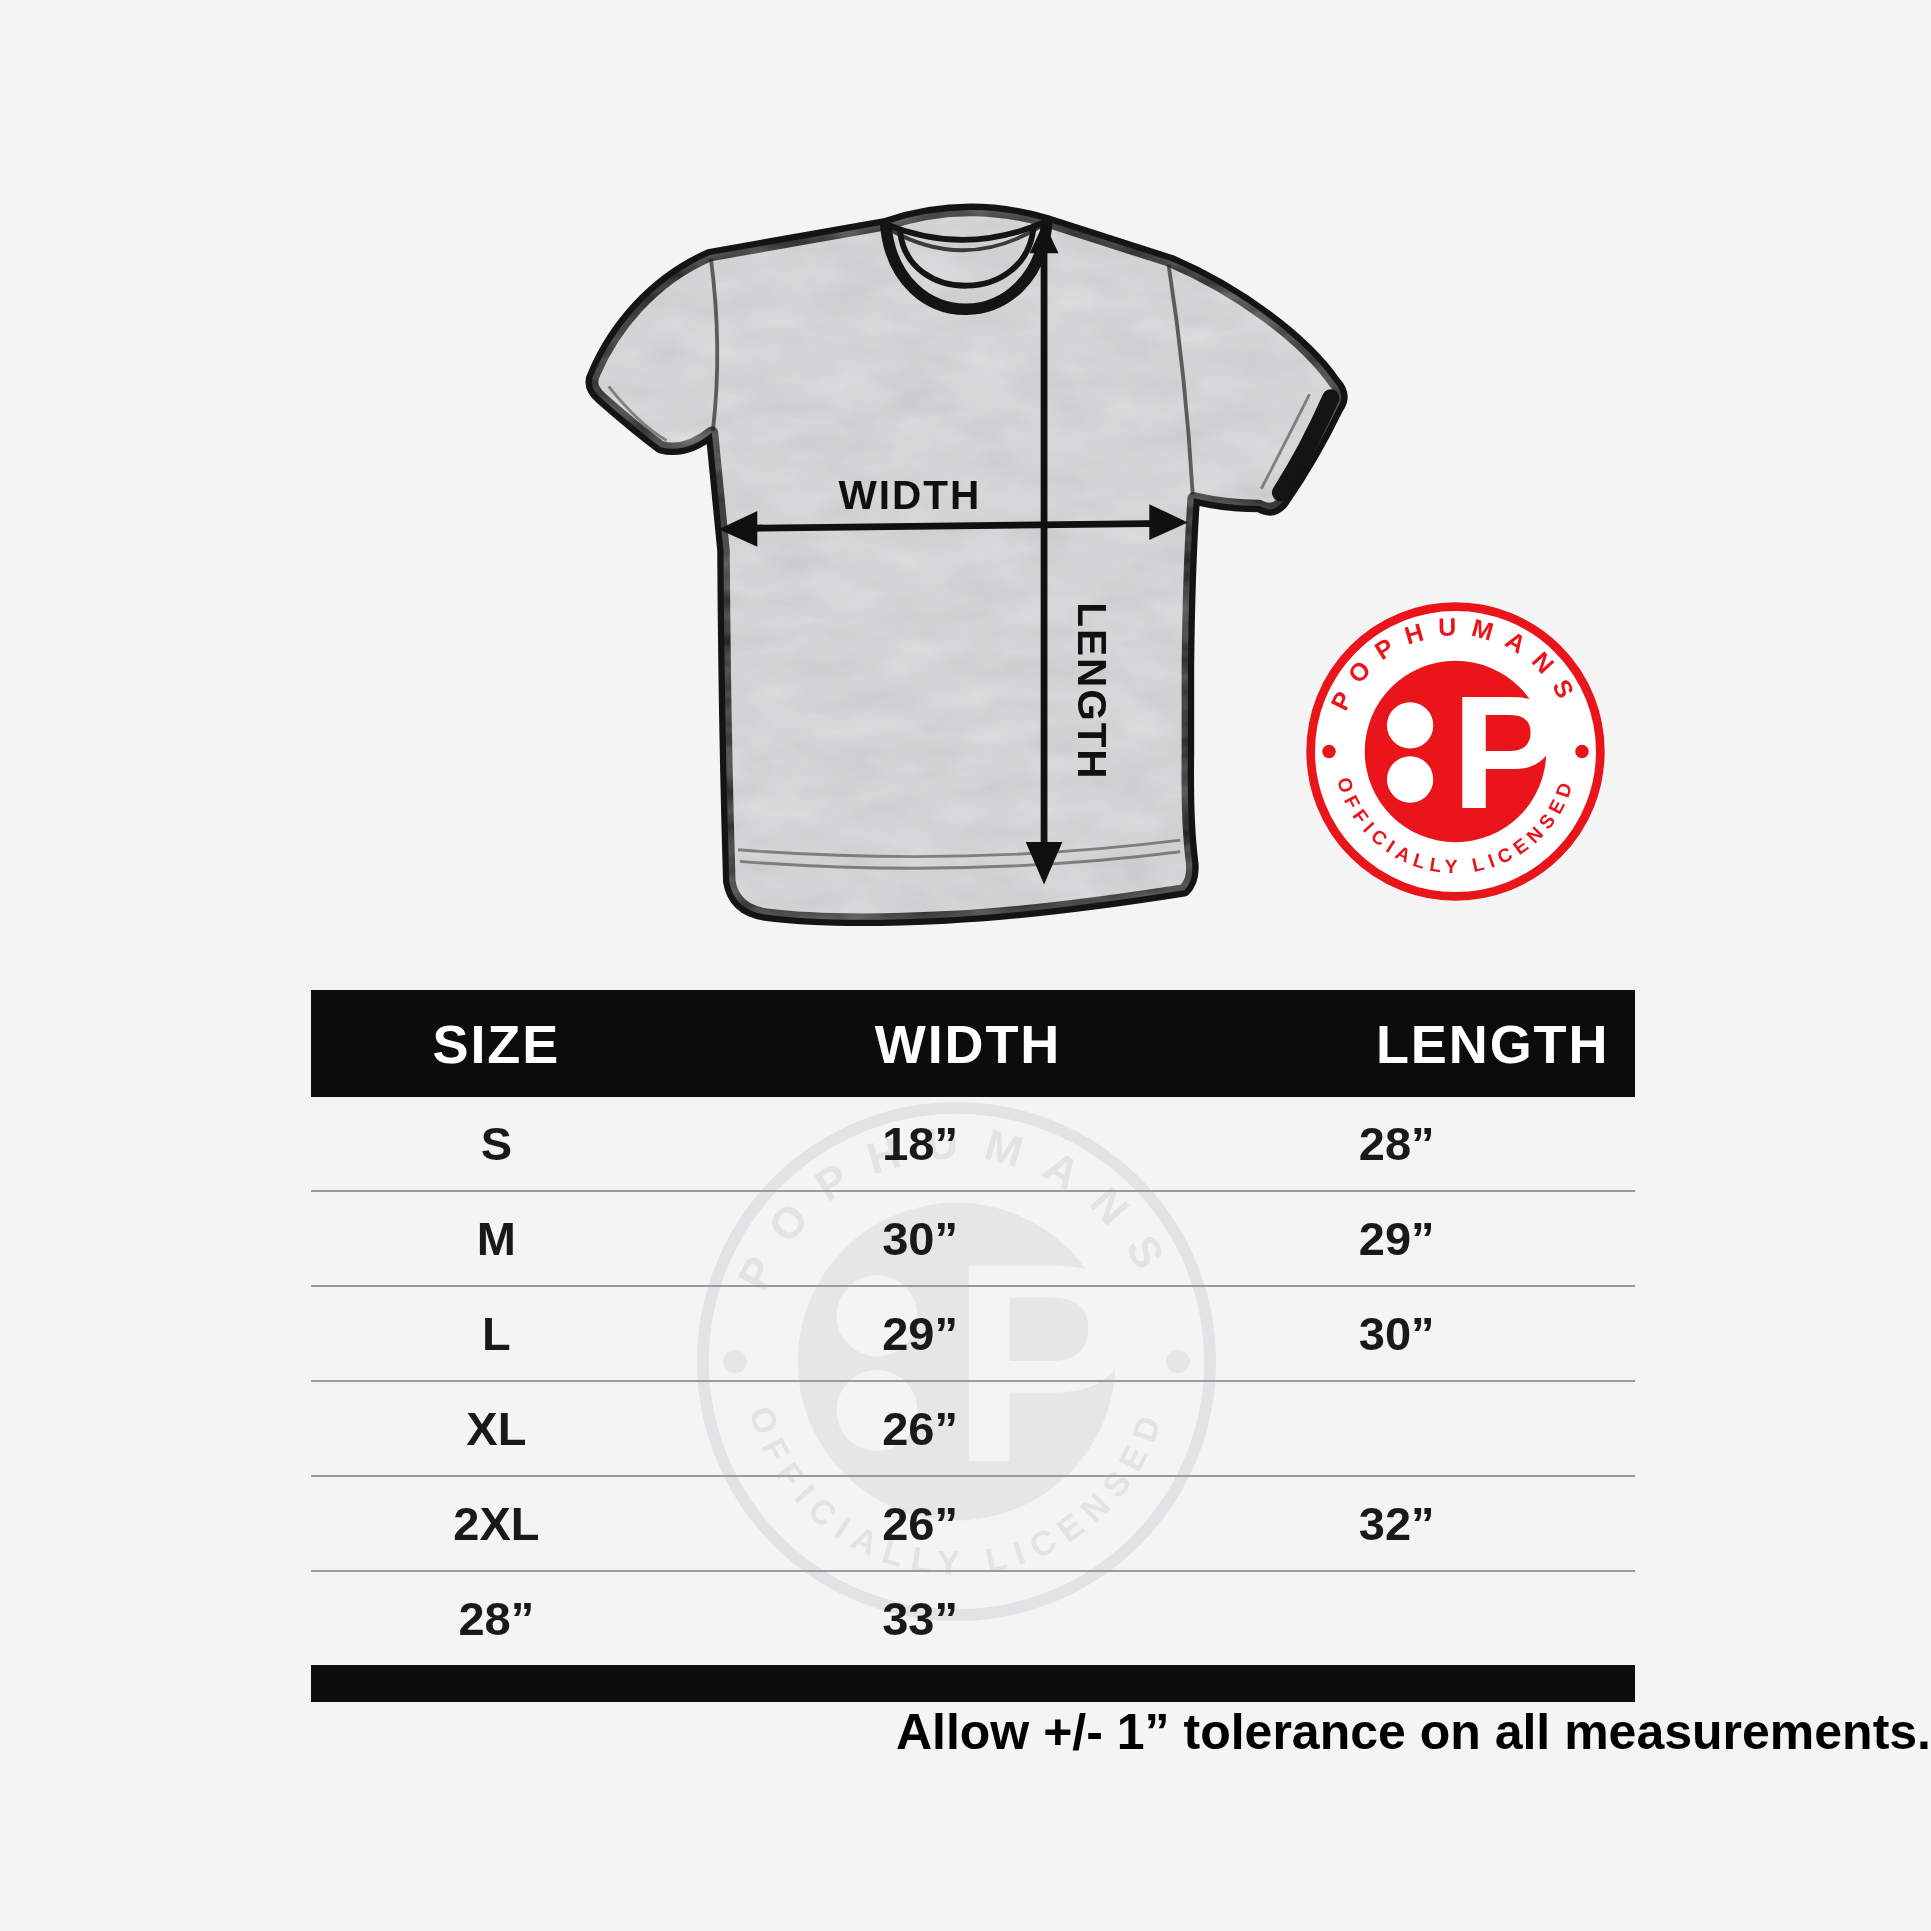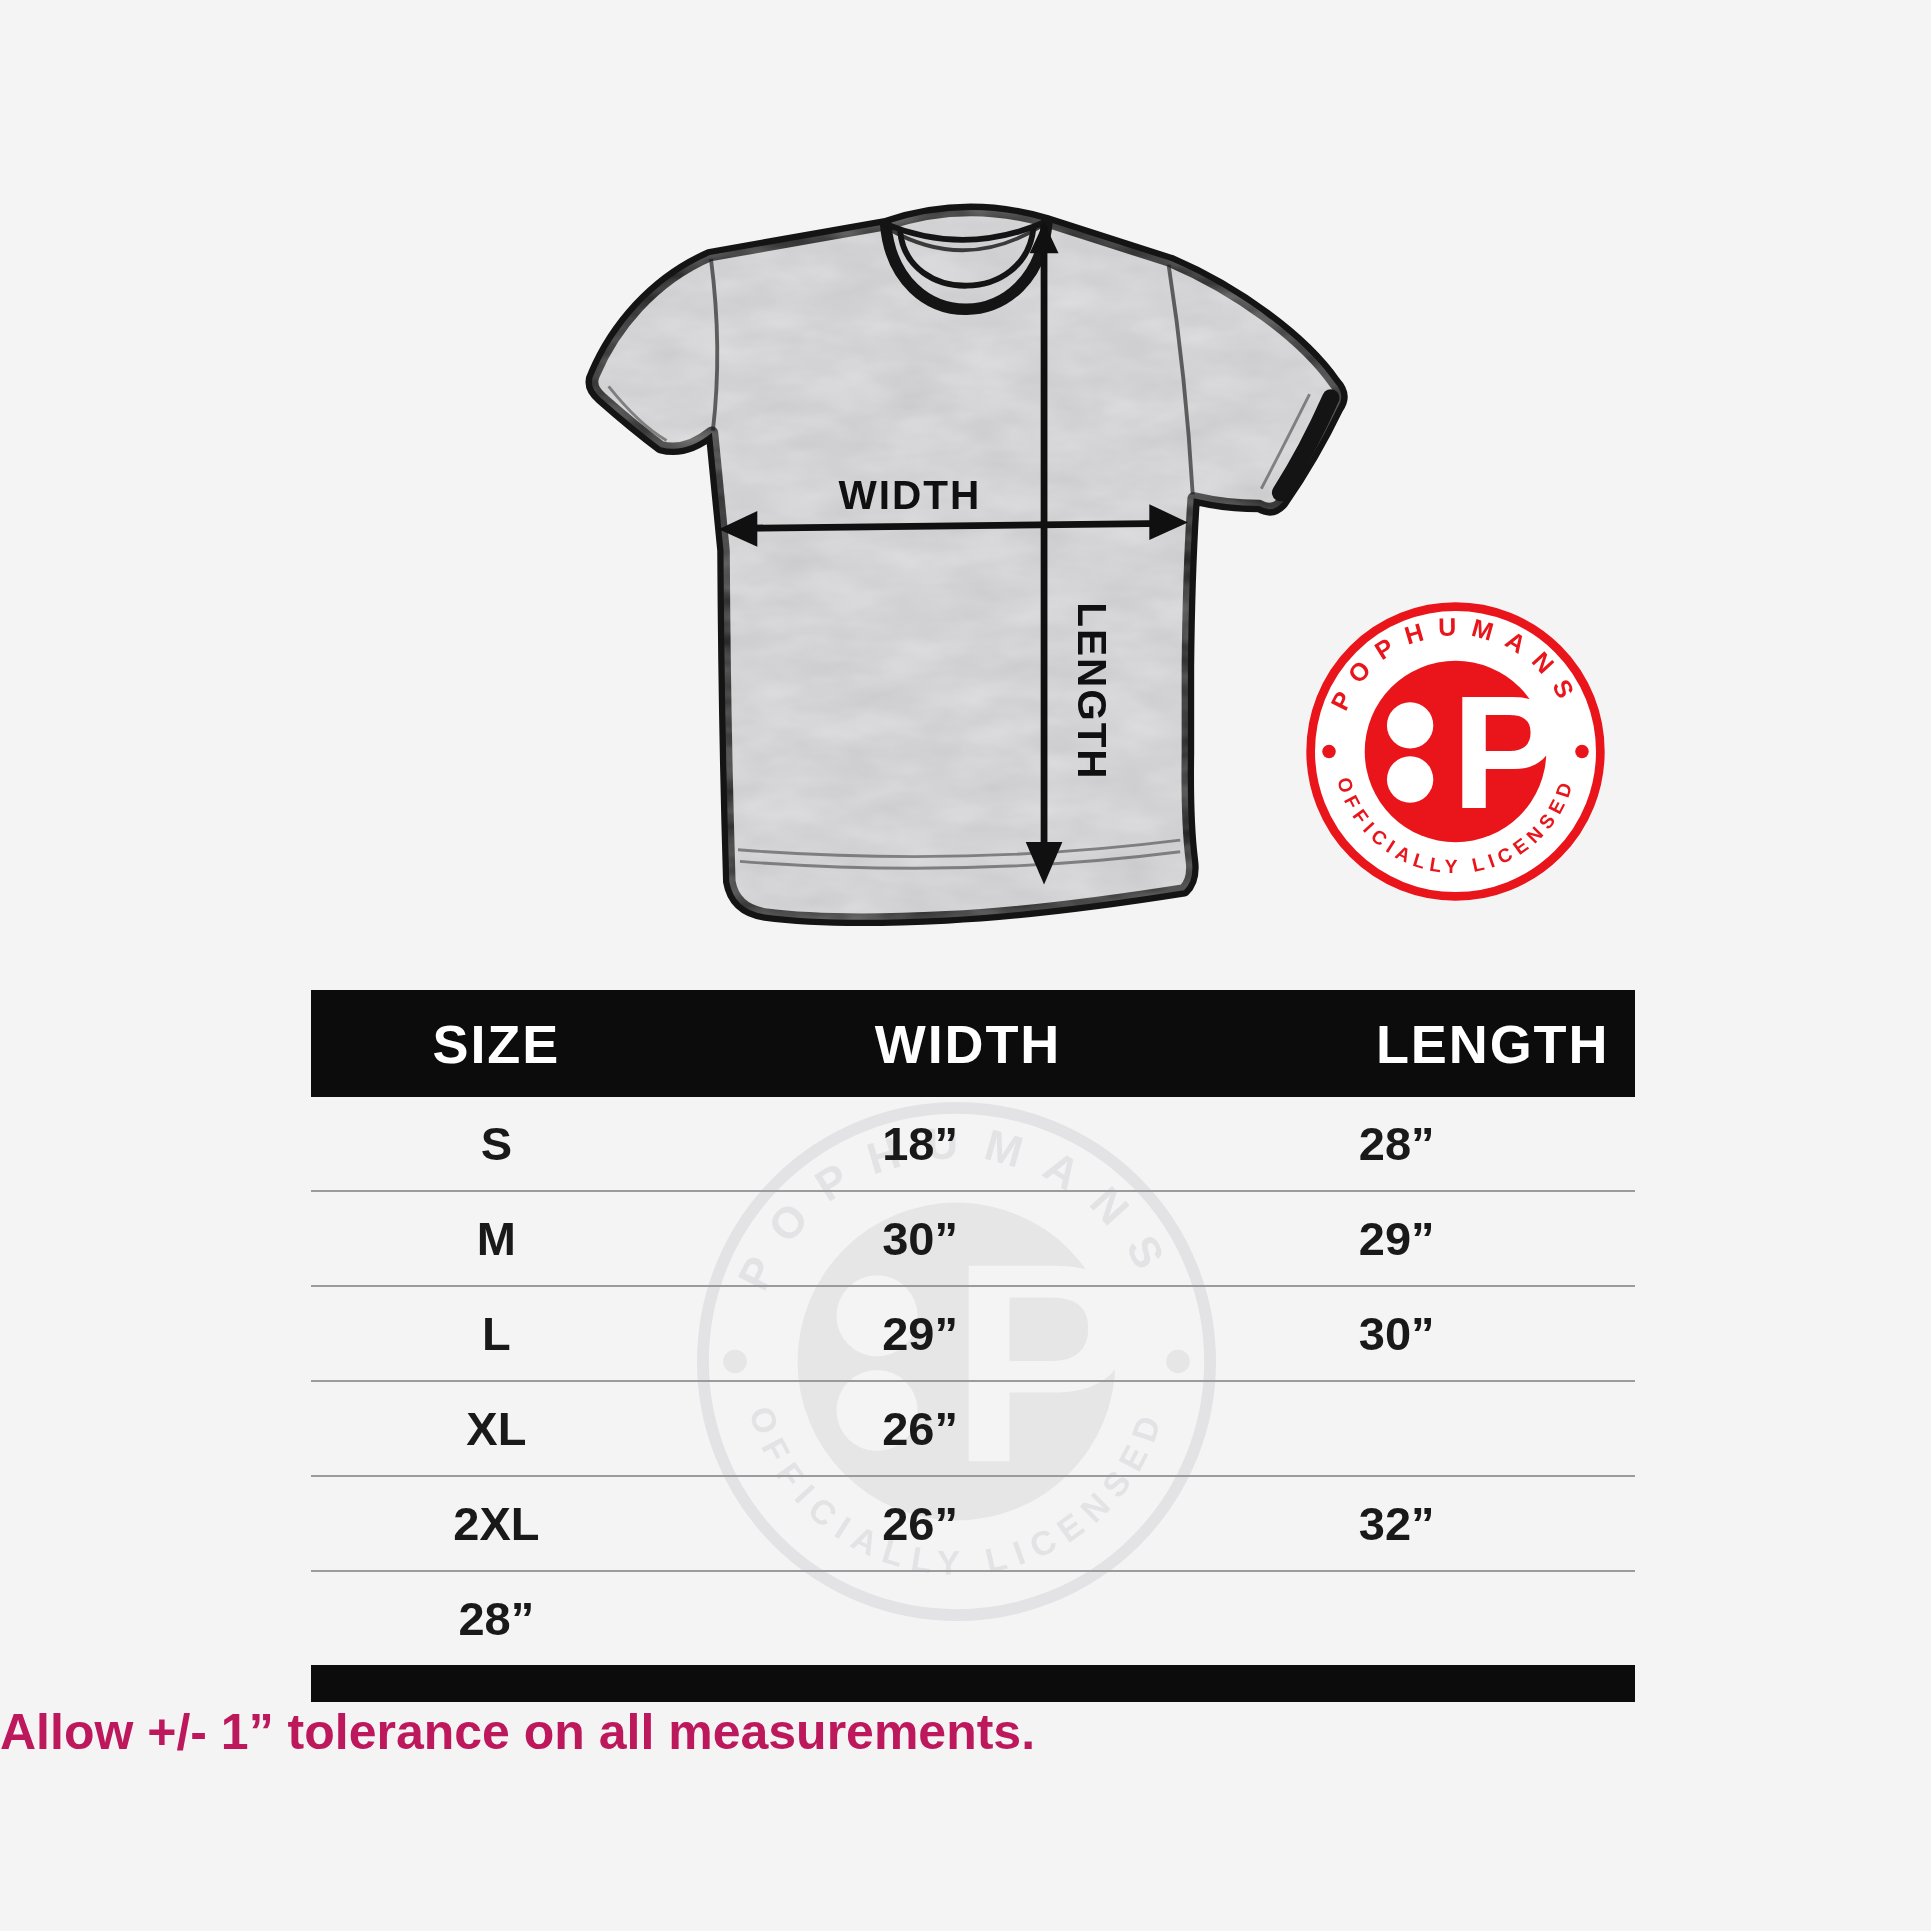--- a/index.html
+++ b/index.html
@@ -57,21 +57,21 @@
   .trow{
     height:93px;display:grid;grid-template-columns:28% 36% 36%;align-items:center;
     text-align:center;font-weight:bold;font-size:47px;color:#191919;
   }
   .trow + .trow{border-top:2.9px solid #9b9b9e}
   .tbar{height:37px;background:#0c0c0c}
 
   
   #footer-note{
     left:0;top:1697px;width:1931px;z-index:2;
-    text-align:left;font-weight:bold;font-size:50px;color:#be185d;line-height:70px;
+    text-align:right;font-weight:bold;font-size:50px;color:#000000;line-height:70px;
   }
 </style>
 </head>
 <body>
 
 <svg id="watermark-svg" class="abs" width="541" height="541" viewBox="0 0 320 320" aria-hidden="true">
   <defs>
     <path id="wmArcTop" d="M 40,160 A 120,120 0 0 1 280,160"></path>
     <path id="wmArcBot" d="M 34,160 A 126,126 0 0 0 286,160"></path>
   </defs>
@@ -202,19 +202,20 @@
     <div>XL</div>
     <div>26”</div>
   </div>
   <div class="trow">
     <div>2XL</div>
     <div>26”</div>
     <div>32”</div>
   </div>
   <div class="trow">
     <div>28”</div>
+    <div>33”</div>
   </div>
 
   <div class="tbar"></div>
 </div>
 
 <div id="footer-note" class="abs">Allow +/- 1” tolerance on all measurements.</div>
 
 
 </body></html>

